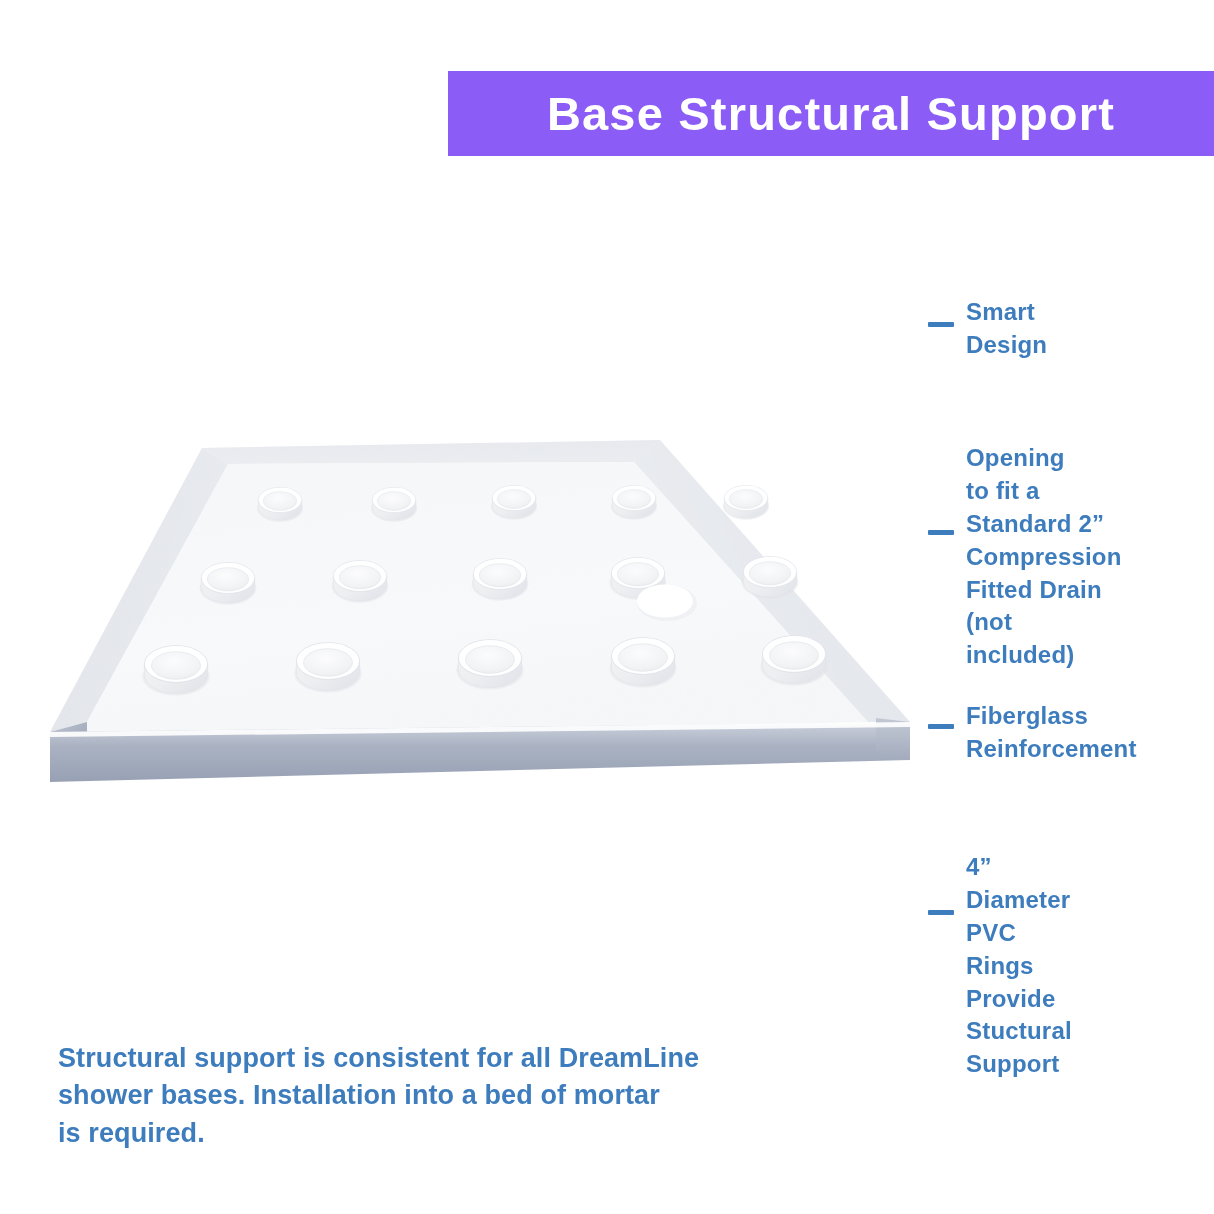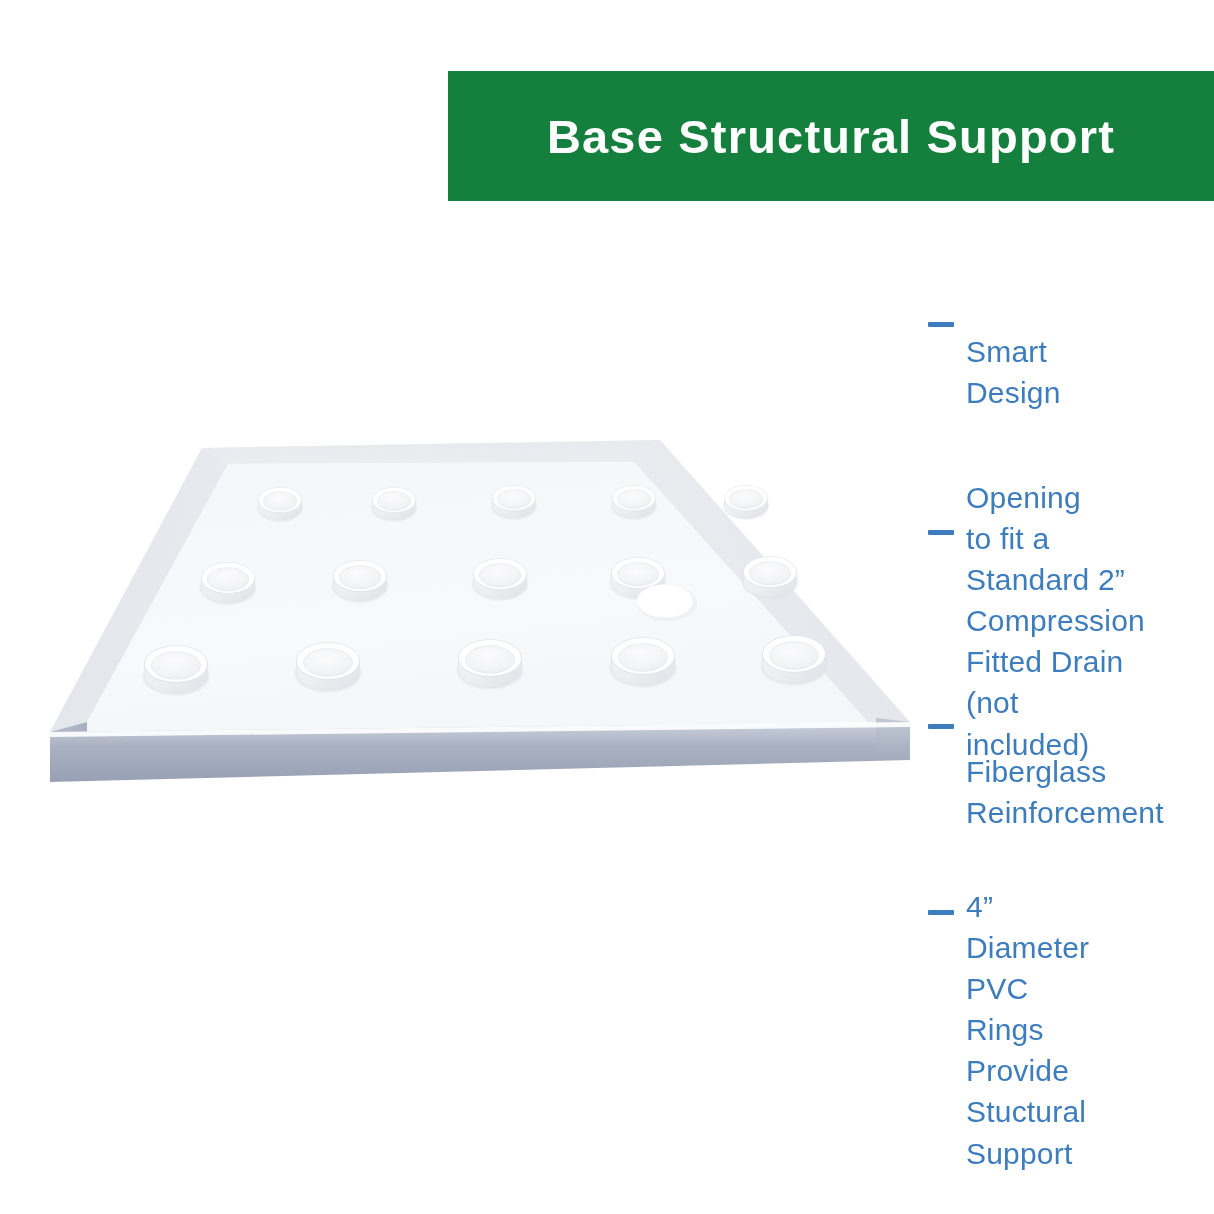--- a/index.html
+++ b/index.html
@@ -18,22 +18,22 @@
     background: #ffffff;
     overflow: hidden;
   }
 
   
   #header-banner {
     position: absolute;
     left: 448px;
     top: 71px;
     width: 766px;
-    height: 130px;
-    background: #15803d;
+    height: 85px;
+    background: #8b5cf6;
     display: flex;
     align-items: center;
     justify-content: center;
   }
   #header-title {
     color: #ffffff;
     font-family: "Liberation Sans", sans-serif;
     font-size: 47px;
     font-weight: bold;
     letter-spacing: 1.2px;
@@ -65,39 +65,38 @@
     position: absolute;
     width: 26px;
     height: 5px;
     background: #3d7cbd;
     border-radius: 1px;
   }
   .callout-text {
     position: absolute;
     color: #3d7cbd;
     font-family: "Liberation Sans", sans-serif;
-    font-weight: normal;
-    font-size: 30px;
+    font-weight: bold;
+    font-size: 24px;
     line-height: 1.37;
     white-space: pre-line;
     letter-spacing: 0.2px;
-    margin-top: 35px;
   }
 
   #callout-smart-design .callout-dash { left: 0px; top: 26px; }
   #callout-smart-design { left: 928px; top: 296px; }
   #callout-smart-design .callout-text { left: 38px; top: 0px; }
 
   #callout-drain-opening { left: 928px; top: 434px; }
   #callout-drain-opening .callout-dash { left: 0px; top: 96px; }
   #callout-drain-opening .callout-text { left: 38px; top: 8px; }
 
   #callout-fiberglass { left: 928px; top: 700px; }
   #callout-fiberglass .callout-dash { left: 0px; top: 24px; }
-  #callout-fiberglass .callout-text { left: 38px; top: 16px; }
+  #callout-fiberglass .callout-text { left: 38px; top: 0px; }
 
   #callout-pvc-rings { left: 928px; top: 838px; }
   #callout-pvc-rings .callout-dash { left: 0px; top: 72px; }
   #callout-pvc-rings .callout-text { left: 38px; top: 13px; }
 
   
   #footer-caption {
     position: absolute;
     left: 58px;
     top: 1040px;
@@ -314,14 +313,17 @@
 
   <div class="callout" id="callout-pvc-rings">
     <span class="callout-dash"></span>
     <span class="callout-text">4” Diameter
 PVC Rings
 Provide
 Stuctural
 Support</span>
   </div>
 
+  <div id="footer-caption">Structural support is consistent for all DreamLine
+shower bases. Installation into a bed of mortar
+is required.</div>
 
 </div>
 
 </body></html>

